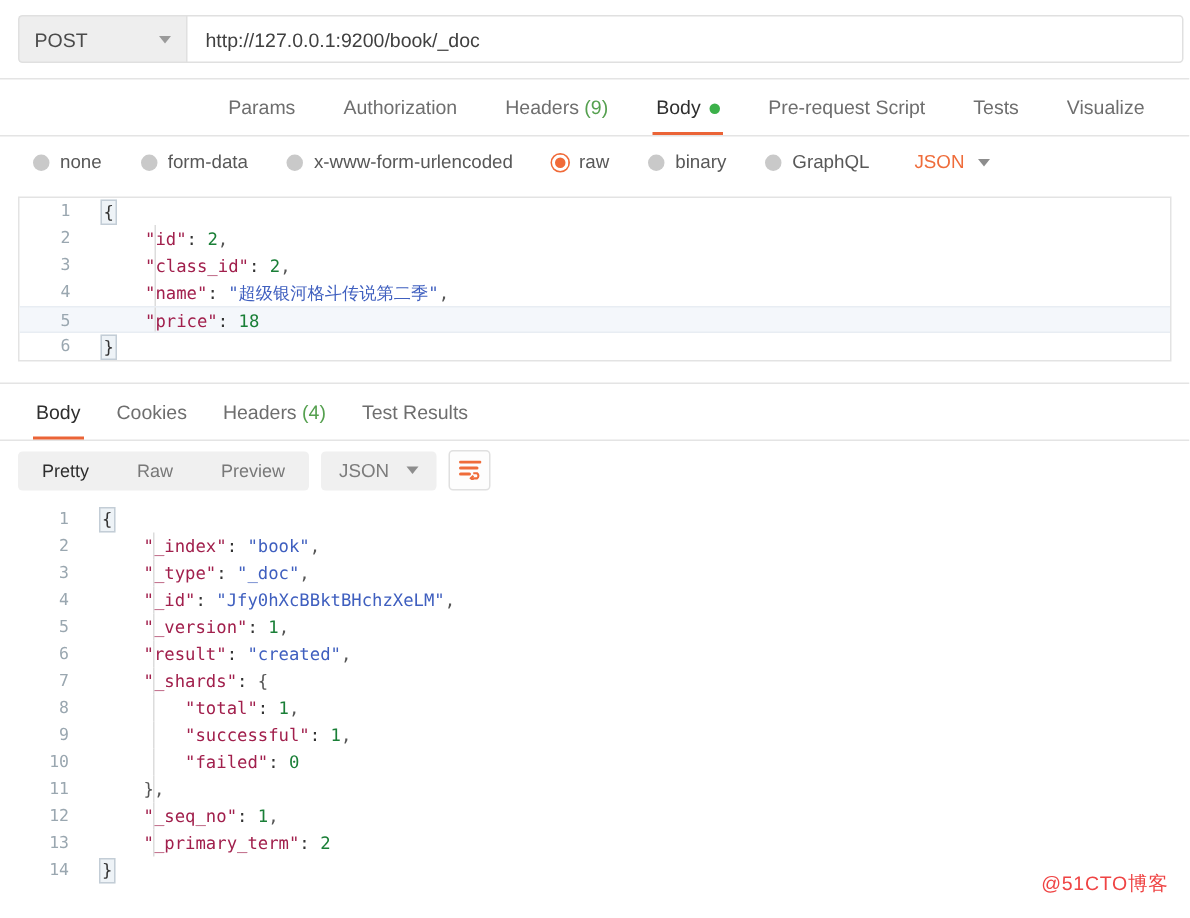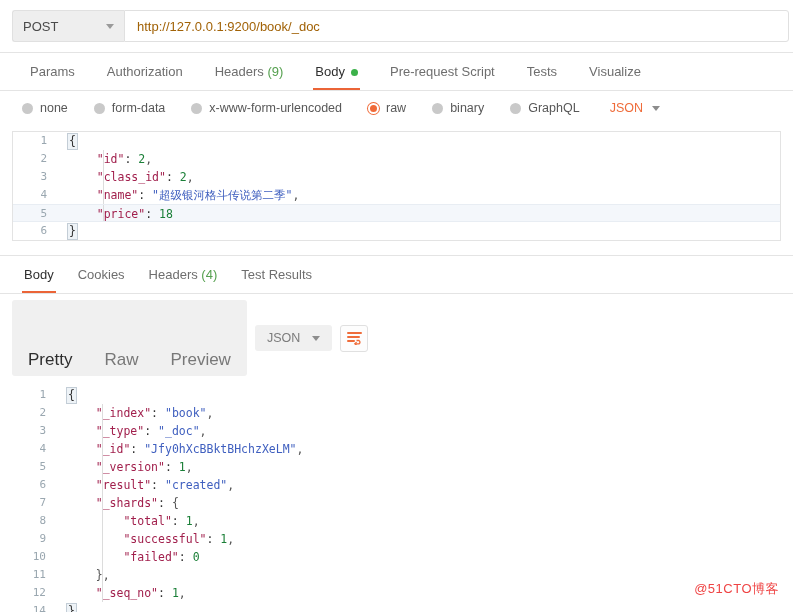--- a/index.html
+++ b/index.html
@@ -51,37 +51,38 @@
   .url-input {
     flex: 1;
     background: #ffffff;
     border: 1px solid #e0e0e0;
     border-radius: 0 3px 3px 0;
     display: flex;
     align-items: center;
     padding: 0 12px;
     box-sizing: border-box;
     font-size: 13px;
-    color: #a16207;
+    color: #404040;
     cursor: text;
   }
 
   .hr {
     height: 1px;
     background: #e4e4e4;
     width: 100%;
   }
 
   
   .req-tabs {
     display: flex;
     align-items: center;
     padding: 0 14px;
     height: 37px;
     gap: 0;
+    justify-content: flex-end;
   }
   .req-tab {
     position: relative;
     font-size: 13px;
     color: #6e6e6e;
     padding: 0 16px;
     height: 37px;
     line-height: 37px;
     cursor: pointer;
     white-space: nowrap;
@@ -257,26 +258,25 @@
     padding: 6px 12px 6px 12px;
     gap: 8px;
   }
   .seg-group {
     display: flex;
     background: #f0f0f0;
     border-radius: 3px;
     overflow: hidden;
   }
   .seg {
-    font-size: 17px;
+    font-size: 12px;
     color: #787878;
     padding: 6px 16px;
     cursor: pointer;
     white-space: nowrap;
-    margin-top: 44px;
   }
   .seg.active { color: #2e2e2e; }
   .pill-dd {
     display: flex;
     align-items: center;
     background: #f0f0f0;
     border-radius: 3px;
     padding: 6px 12px;
     cursor: pointer;
     gap: 12px;
@@ -474,19 +474,23 @@
       </div>
       <div class="code-line">
         <span class="ln">11</span>
         <span class="codetext"><span class="guide"></span>    <span class="p">}</span><span class="p">,</span></span>
       </div>
       <div class="code-line">
         <span class="ln">12</span>
         <span class="codetext"><span class="guide"></span>    <span class="k">"_seq_no"</span>: <span class="n">1</span><span class="p">,</span></span>
       </div>
       <div class="code-line">
+        <span class="ln">13</span>
+        <span class="codetext"><span class="guide"></span>    <span class="k">"_primary_term"</span>: <span class="n">2</span></span>
+      </div>
+      <div class="code-line">
         <span class="ln">14</span>
         <span class="codetext"><span class="brace-box">}</span></span>
       </div>
     </div>
 </div>
 
 <div class="watermark">@51CTO博客</div>
 
 </body></html>

